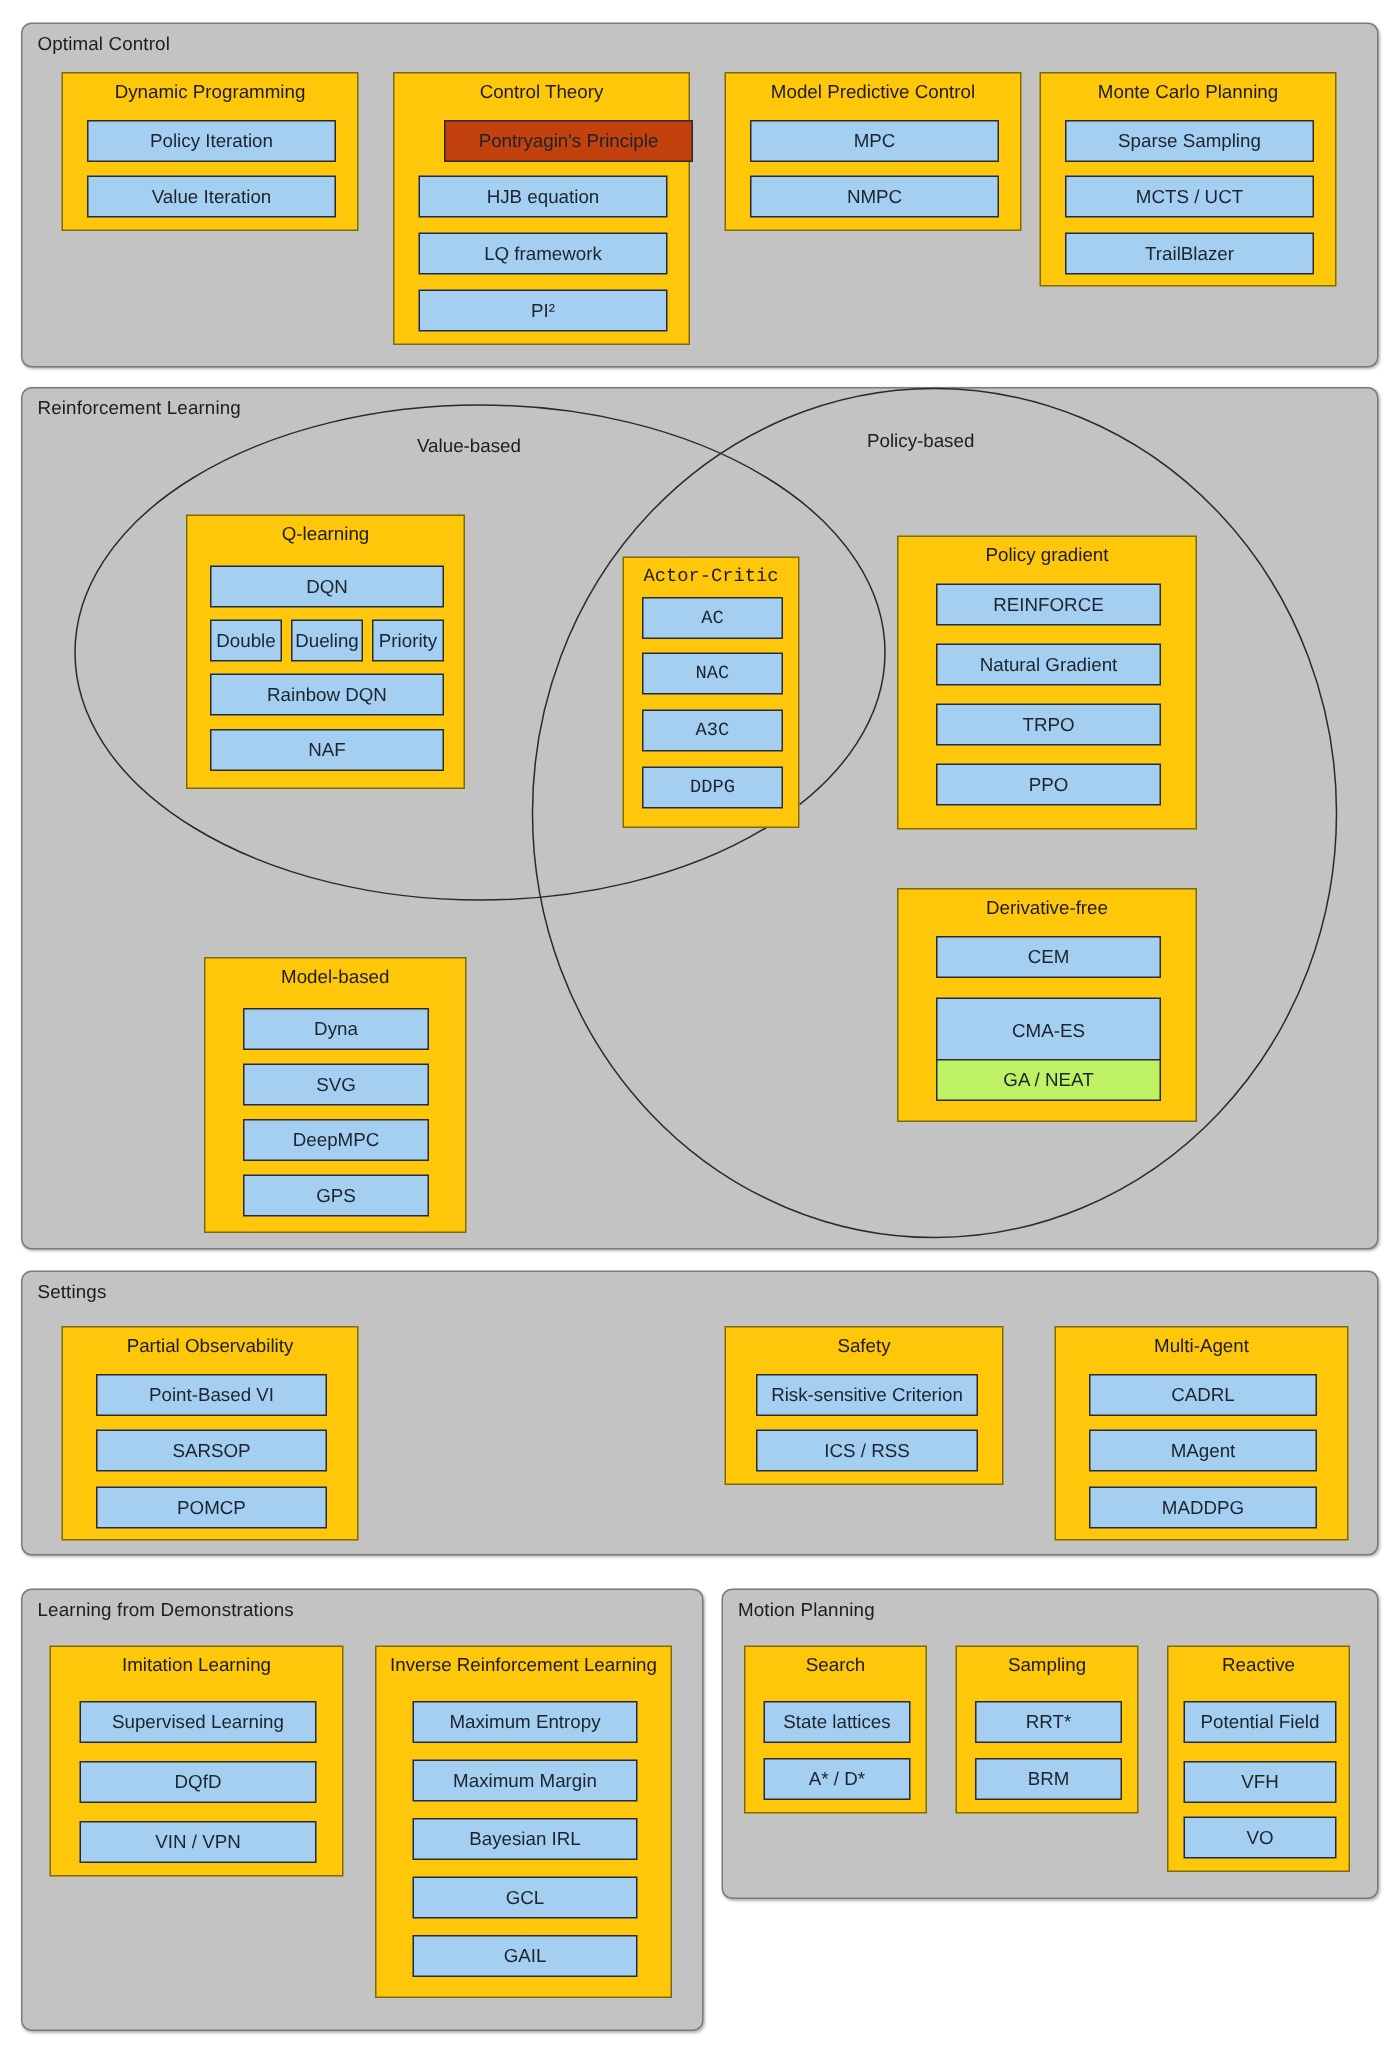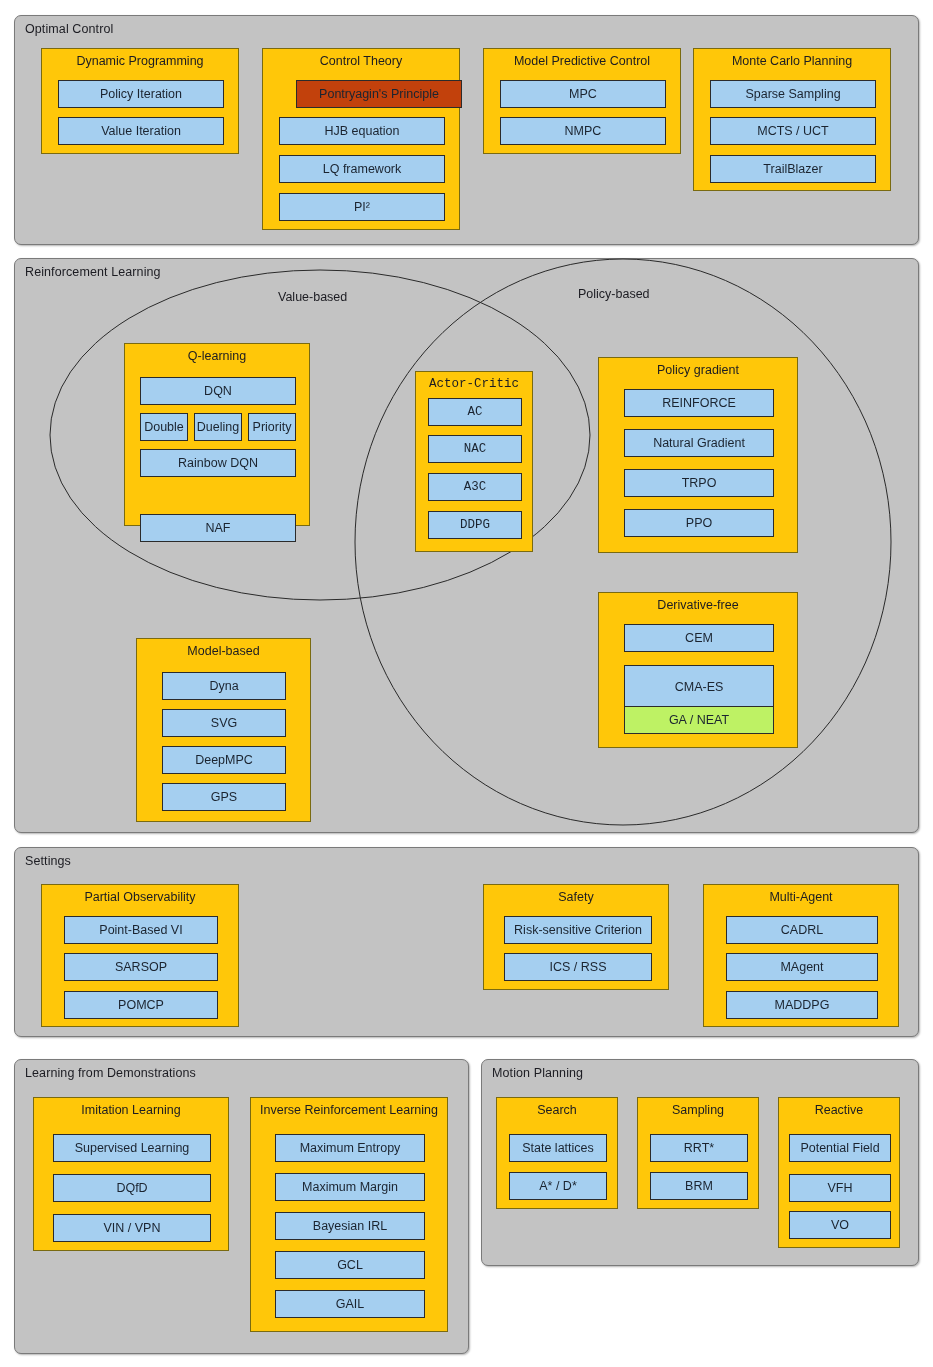--- a/index.html
+++ b/index.html
@@ -130,21 +130,21 @@
     </div>
     <div class="venn-label" style="left: 278px; top: 290px; color: rgb(28, 28, 34);">Value-based</div>
     <div class="venn-label" style="left: 578px; top: 287px; color: rgb(28, 28, 34);">Policy-based</div>
     <div class="group" style="left: 124px; top: 343px; width: 186px; height: 183px; background: rgb(255, 199, 9); border-color: rgb(122, 106, 16);">
       <div class="group-title" style="color: rgb(28, 28, 34);">Q-learning</div>
       <div class="item" style="position: absolute; left: 15px; top: 33px; width: 156px; height: 28px; background: rgb(165, 207, 240); border-color: rgb(43, 43, 43);">DQN</div>
       <div class="item" style="position: absolute; left: 15px; top: 69px; width: 48px; height: 28px; background: rgb(165, 207, 240); border-color: rgb(43, 43, 43);">Double</div>
       <div class="item" style="position: absolute; left: 69px; top: 69px; width: 48px; height: 28px; background: rgb(165, 207, 240); border-color: rgb(43, 43, 43);">Dueling</div>
       <div class="item" style="position: absolute; left: 123px; top: 69px; width: 48px; height: 28px; background: rgb(165, 207, 240); border-color: rgb(43, 43, 43);">Priority</div>
       <div class="item" style="position: absolute; left: 15px; top: 105px; width: 156px; height: 28px; background: rgb(165, 207, 240); border-color: rgb(43, 43, 43);">Rainbow DQN</div>
-      <div class="item" style="position: absolute; left: 15px; top: 142px; width: 156px; height: 28px; background: rgb(165, 207, 240); border-color: rgb(43, 43, 43); margin-top: 28px;">NAF</div>
+      <div class="item" style="position: absolute; left: 15px; top: 142px; width: 156px; height: 28px; background: rgb(165, 207, 240); border-color: rgb(43, 43, 43);">NAF</div>
     </div>
     <div class="group" style="left: 415px; top: 371px; width: 118px; height: 181px; background: rgb(255, 199, 9); border-color: rgb(122, 106, 16); font-family: Liberation Mono, monospace;">
       <div class="group-title" style="color: rgb(28, 28, 34);">Actor-Critic</div>
       <div class="item" style="position: absolute; left: 12px; top: 26px; width: 94px; height: 28px; background: rgb(165, 207, 240); border-color: rgb(43, 43, 43);">AC</div>
       <div class="item" style="position: absolute; left: 12px; top: 63px; width: 94px; height: 28px; background: rgb(165, 207, 240); border-color: rgb(43, 43, 43);">NAC</div>
       <div class="item" style="position: absolute; left: 12px; top: 101px; width: 94px; height: 28px; background: rgb(165, 207, 240); border-color: rgb(43, 43, 43);">A3C</div>
       <div class="item" style="position: absolute; left: 12px; top: 139px; width: 94px; height: 28px; background: rgb(165, 207, 240); border-color: rgb(43, 43, 43);">DDPG</div>
     </div>
     <div class="group" style="left: 598px; top: 357px; width: 200px; height: 196px; background: rgb(255, 199, 9); border-color: rgb(122, 106, 16);">
       <div class="group-title" style="color: rgb(28, 28, 34);">Policy gradient</div>

